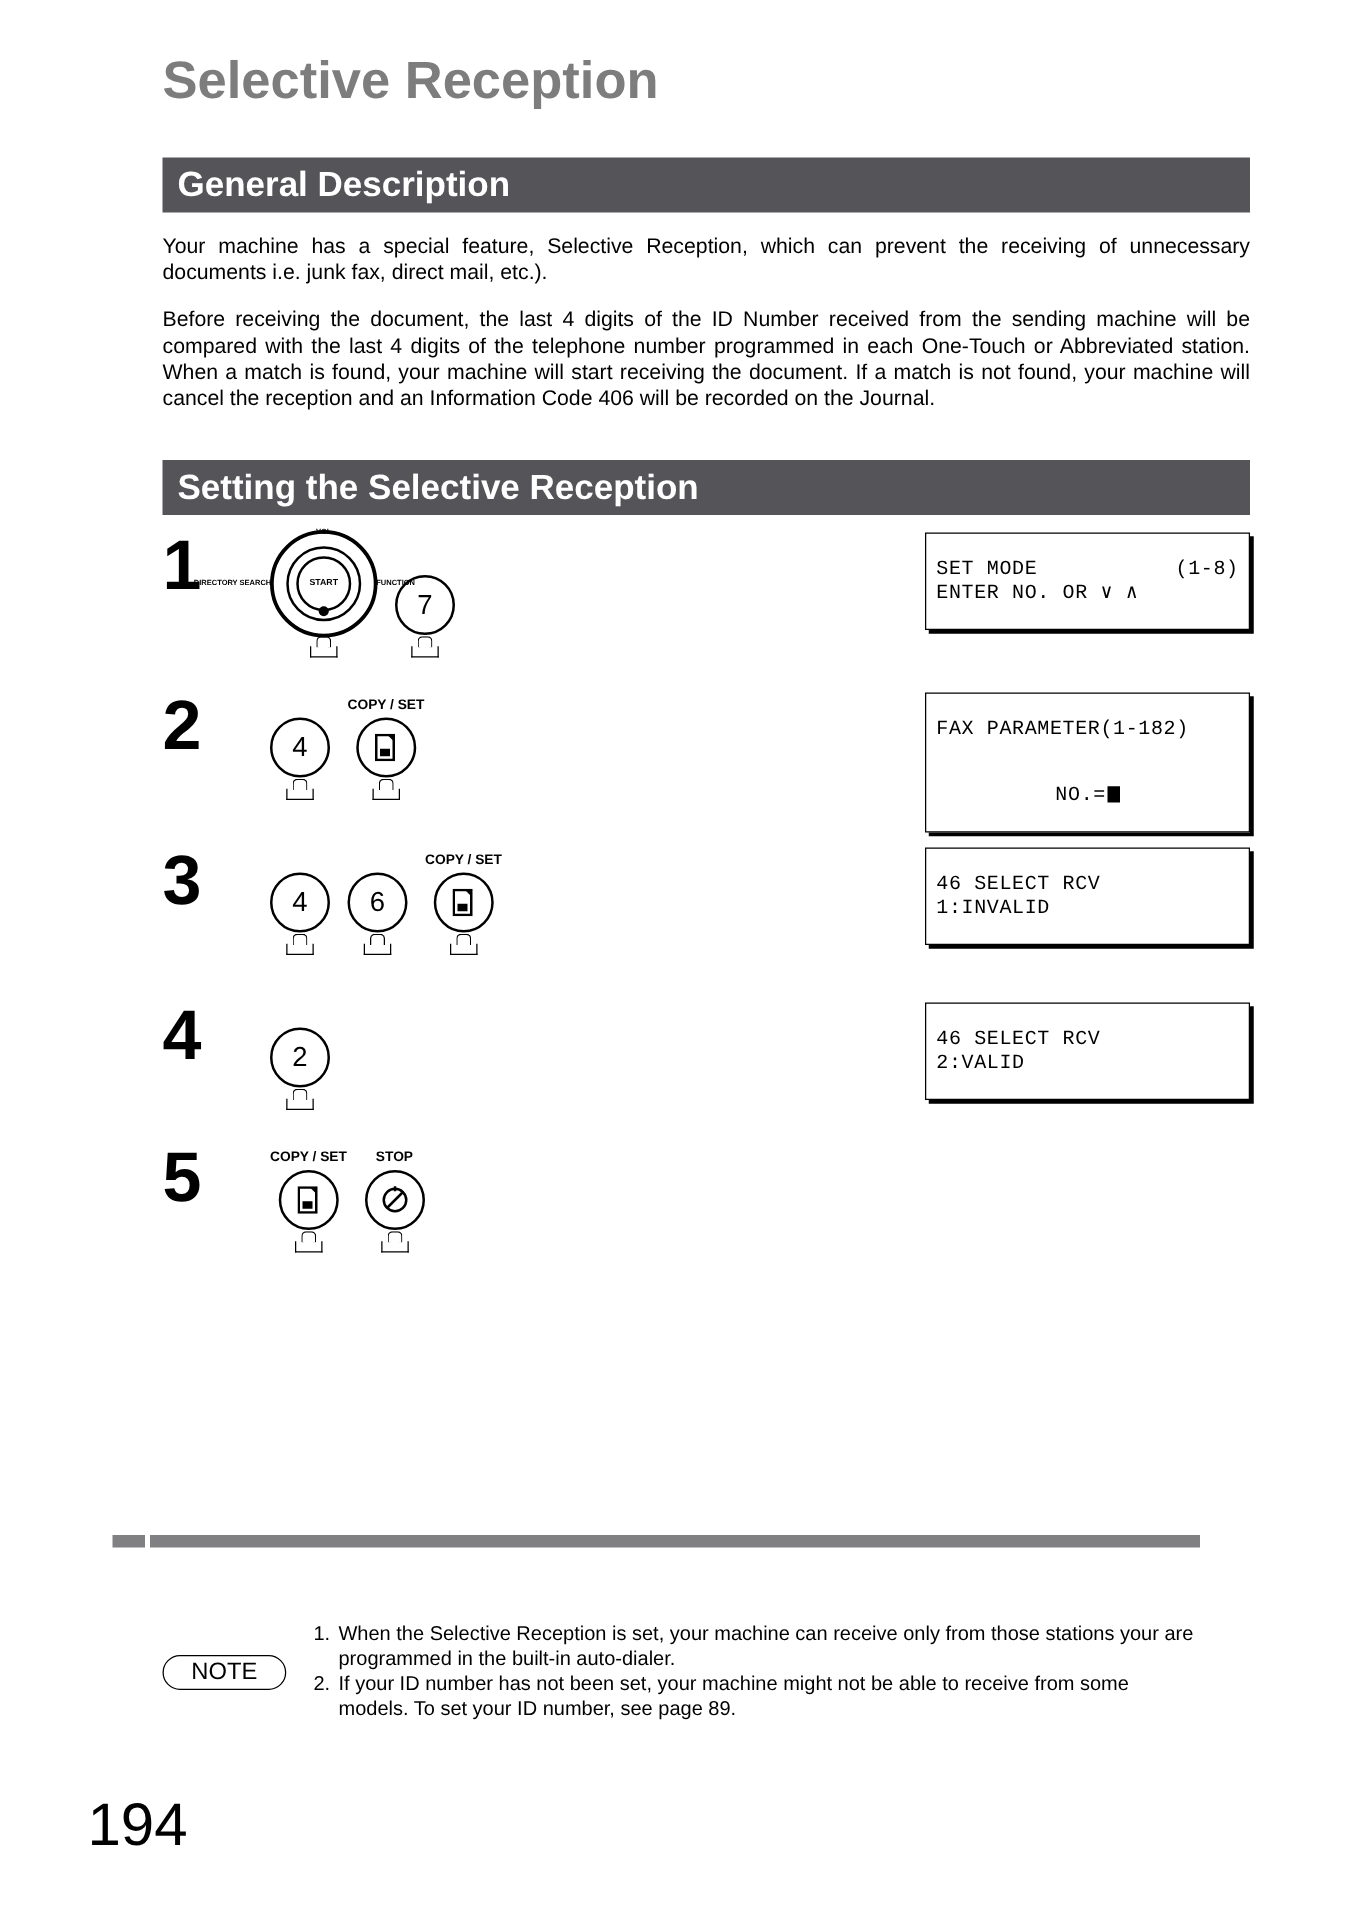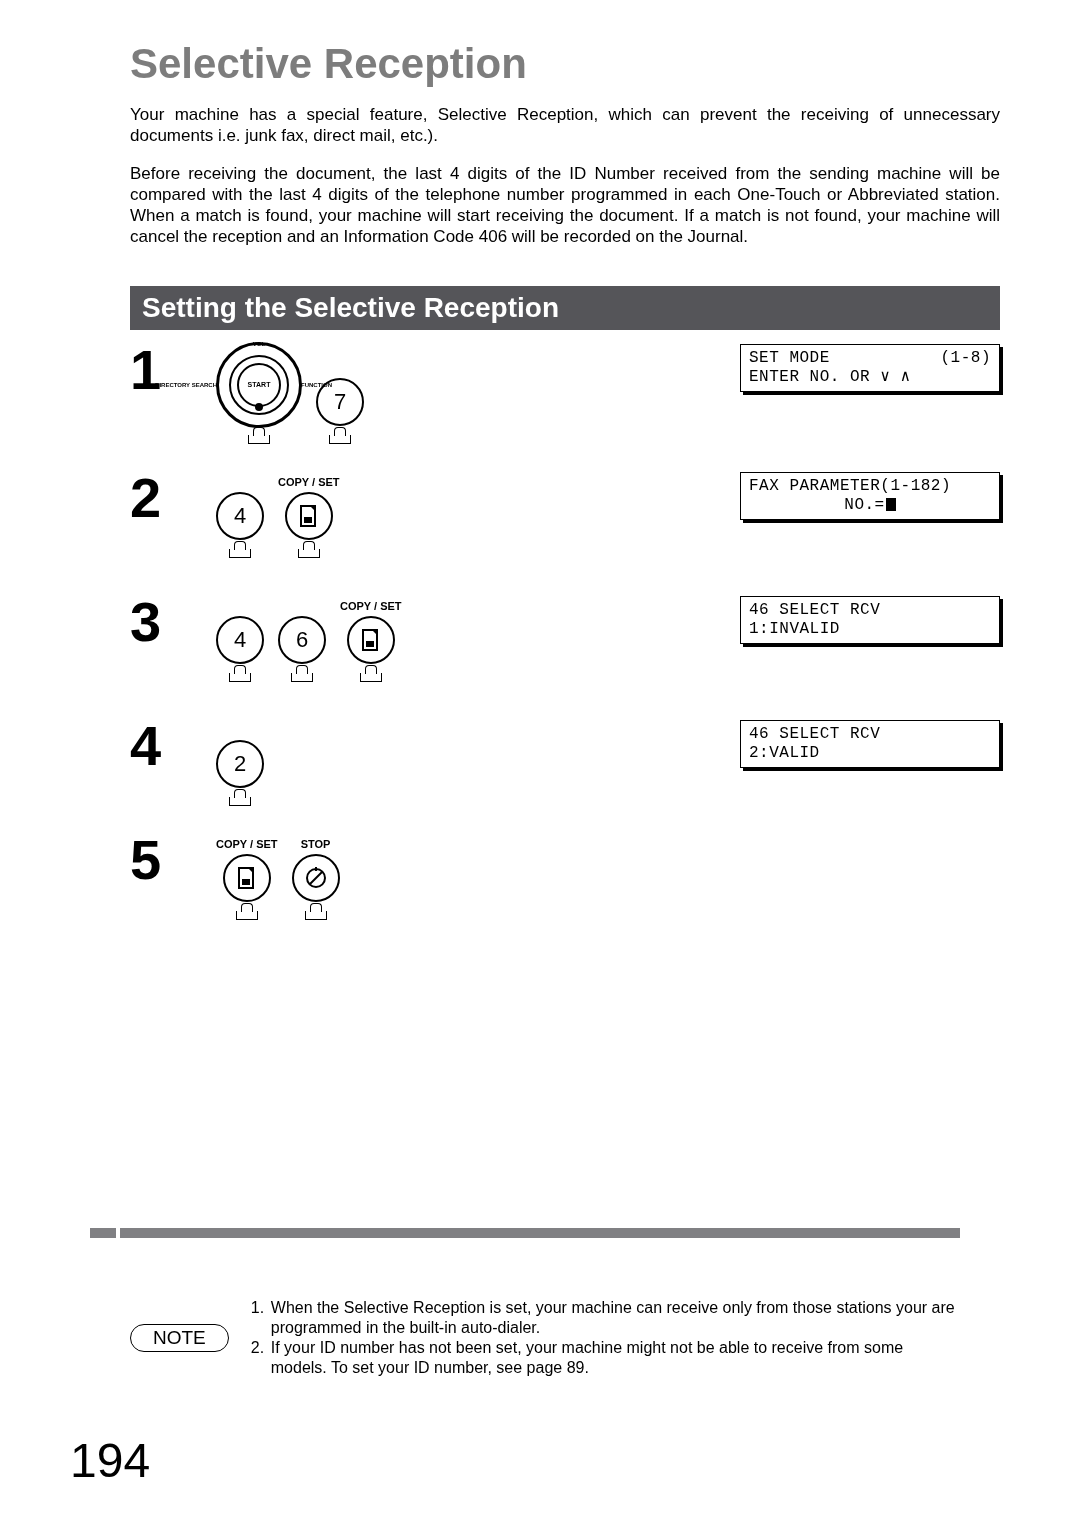--- a/index.html
+++ b/index.html
@@ -136,28 +136,28 @@
 
   .lcd {
     position: absolute;
     right: 0;
     top: 2px;
     width: 260px;
     border: 1.5px solid #000;
     box-shadow: 3px 3px 0 #000;
     font-family: "Courier New", monospace;
     font-size: 16px;
-    padding: 4px 8px;
+    padding: 19px 8px;
     line-height: 1.2;
     letter-spacing: 0.5px;
     box-sizing: border-box;
     background:#fff;
   }
   .lcd .row { display:flex; justify-content:space-between; white-space:pre; }
-  .lcd .center { text-align:center; }
+  .lcd .center { text-align:center;margin-top:34px; }
   .cursor { display:inline-block; width:10px; height:13px; background:#000; vertical-align:middle; margin-left:1px;}
 
   .footer-rule {
     position:absolute;
     left: 120px;
     bottom: 290px;
     height: 10px;
     background: #808083;
     width: 840px;
   }
@@ -202,20 +202,21 @@
 </style>
 </head>
 <body>
 
 <div class="page">
 
   <div class="page-title-wrap">
     <span class="page-title">Selective Reception</span>
   </div>
 
+  <div class="section-heading">General Description</div>
   <div class="body-text">Your machine has a special feature, Selective Reception, which can prevent the receiving of unnecessary documents i.e. junk fax, direct mail, etc.).</div>
   <div class="body-text" style="margin-top:16px">Before receiving the document, the last 4 digits of the ID Number received from the sending machine will be compared with the last 4 digits of the telephone number programmed in each One-Touch or Abbreviated station. When a match is found, your machine will start receiving the document. If a match is not found, your machine will cancel the reception and an Information Code 406 will be recorded on the Journal.</div>
 
   <div class="section-heading">Setting the Selective Reception</div>
 
   <div class="steps">
 
     <div class="step-row" style="min-height:100px">
       <div class="step-num">1</div>
       <div class="step-graphics">

